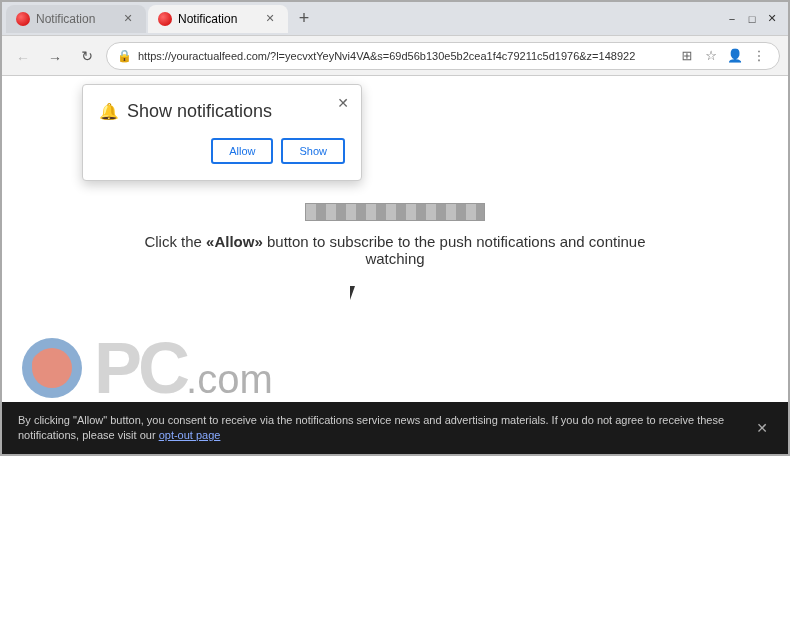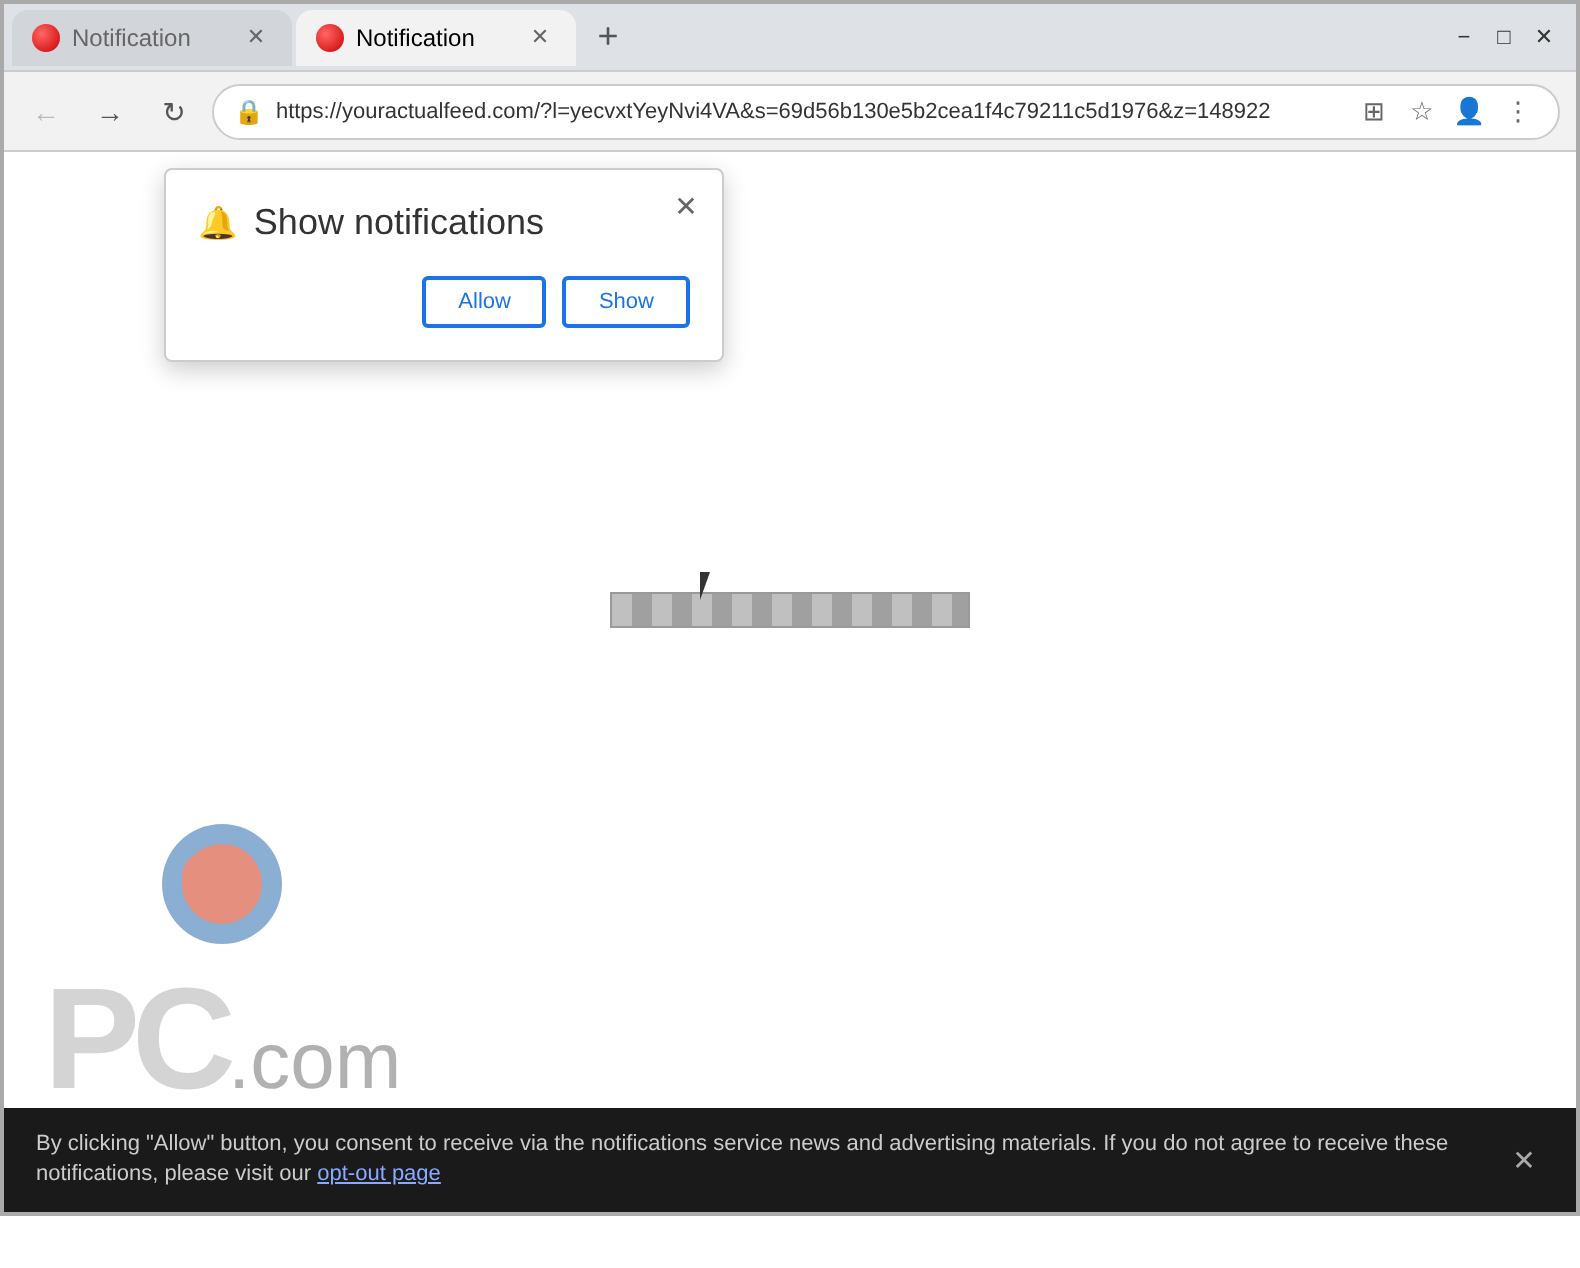--- a/index.html
+++ b/index.html
@@ -1,21 +1,21 @@
 <!DOCTYPE html>
 <html><head>
   <meta charset="utf-8">
   <style>
     * { margin: 0; padding: 0; box-sizing: border-box; }
     body { width: 790px; height: 634px; overflow: hidden; font-family: Arial, sans-serif; background: #fff; }
 
     
     .browser-window {
       width: 790px;
-      height: 608px;
+      height: 456px;
       border: 2px solid #aaa;
       display: flex;
       flex-direction: column;
       background: #0f766e;
     }
 
     
     .title-bar {
       height: 34px;
       background: #dee1e6;
@@ -275,21 +275,20 @@
 
     
     .bottom-watermark {
       position: absolute;
       bottom: 50px;
       left: 20px;
       display: flex;
       align-items: center;
       gap: 12px;
       opacity: 0.5;
-      flex-direction: column;
     }
     .watermark-logo-circle {
       width: 60px;
       height: 60px;
       border-radius: 50%;
       background: #1a5fa8;
       display: flex;
       align-items: center;
       justify-content: center;
       flex-shrink: 0;
@@ -434,20 +433,23 @@
         <span class="popup-notification-label">Show notifications</span>
       </div>
       <div class="popup-buttons">
         <button class="popup-btn allow">Allow</button>
         <button class="popup-btn block">Show</button>
       </div>
     </div>
 
     <div class="page-content">
       <div class="progress-bar-visual"></div>
+      <div class="page-instruction">
+        Click the <span class="allow-text">«Allow»</span> button to subscribe to the push notifications and continue watching
+      </div>
     </div>
 
     <div class="cursor"></div>
 
     <div class="bottom-watermark">
       <div class="watermark-logo-circle">
         <svg width="60" height="60" viewBox="0 0 60 60">
           <circle cx="30" cy="30" r="28" fill="#1a5fa8"></circle>
           <circle cx="22" cy="26" r="12" fill="#cc2200" opacity="0.9"></circle>
           <circle cx="38" cy="36" r="8" fill="#cc2200" opacity="0.7"></circle>

